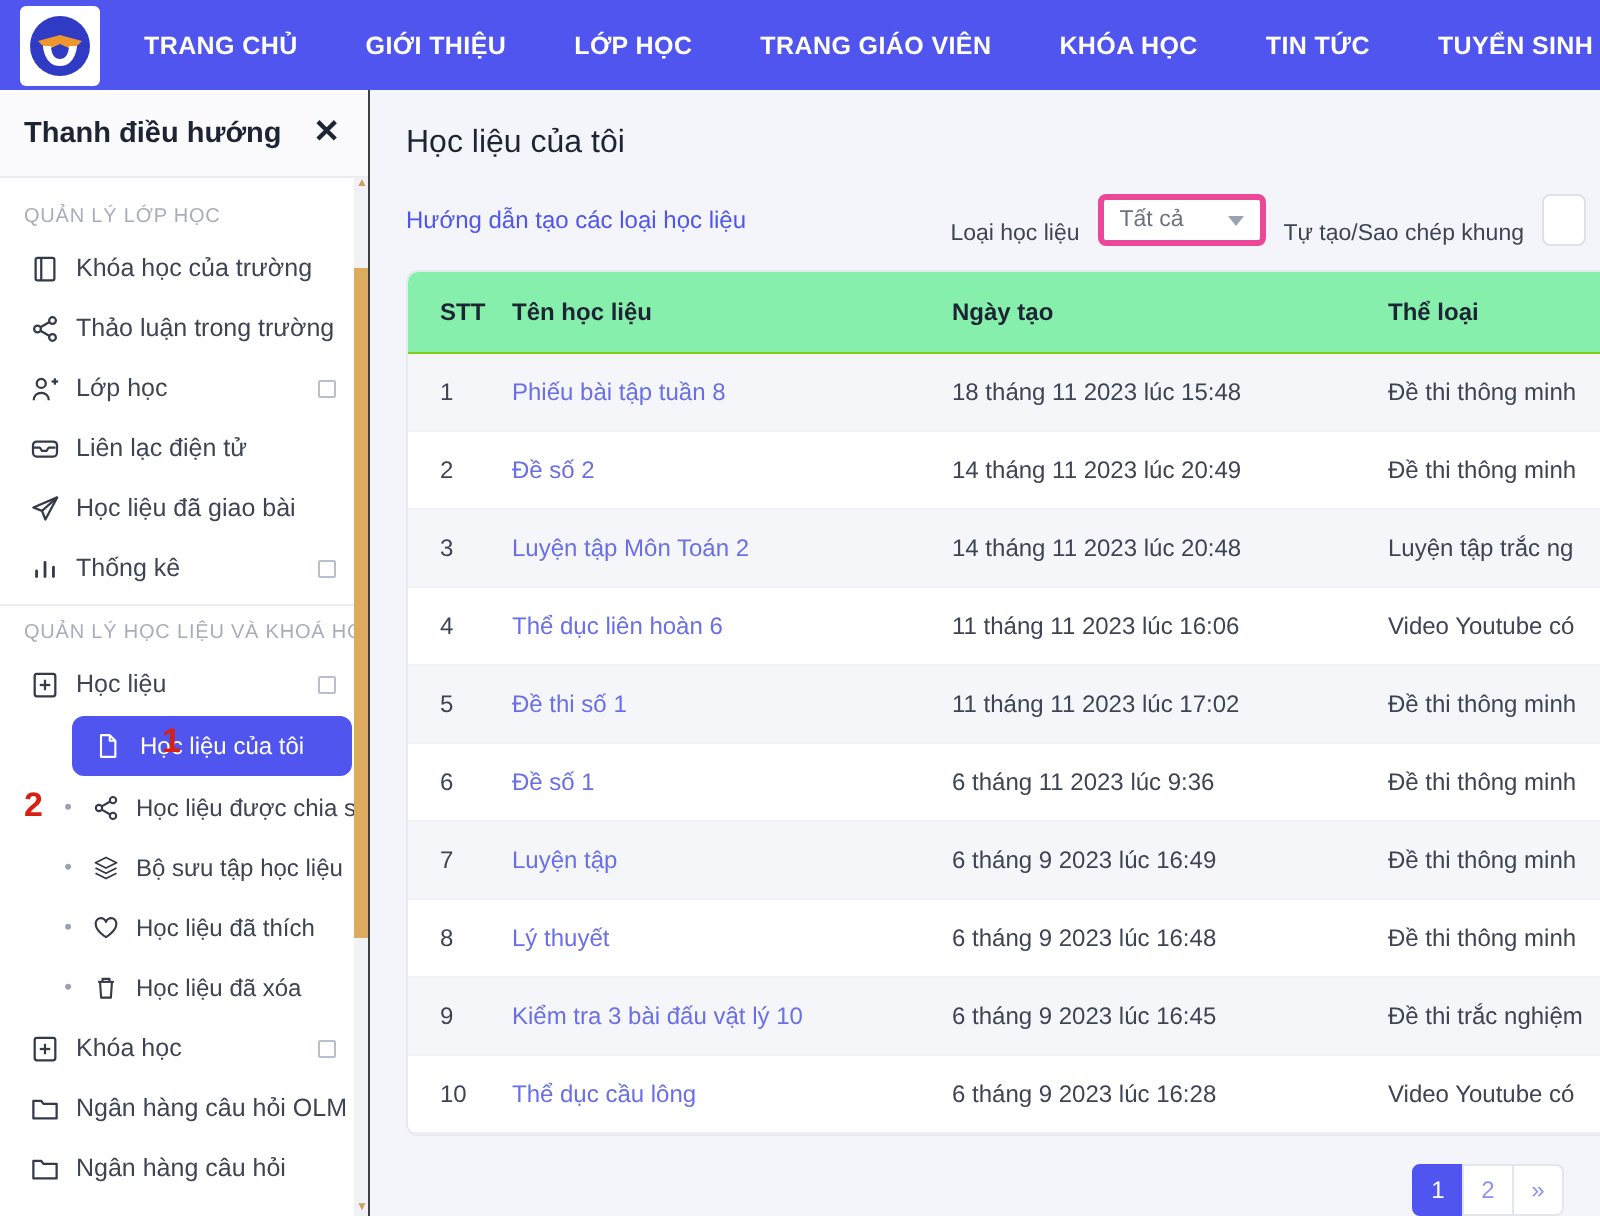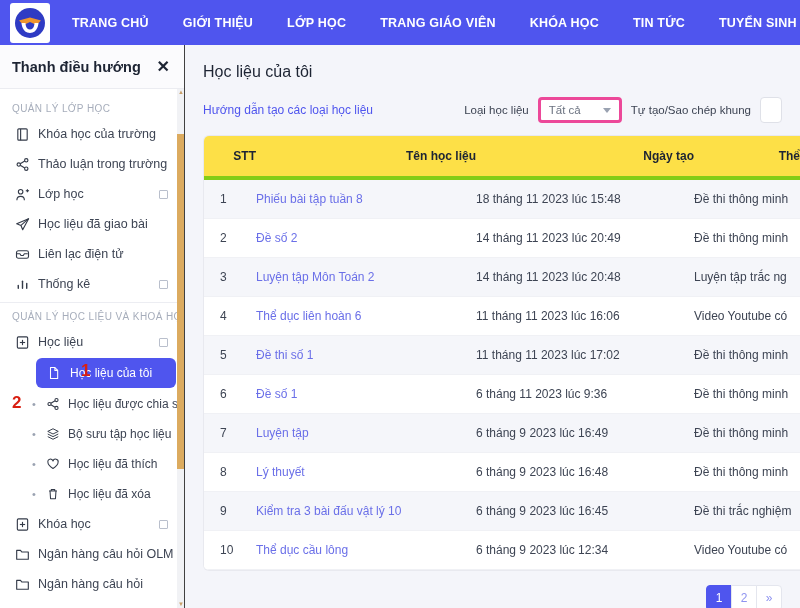--- a/index.html
+++ b/index.html
@@ -218,23 +218,23 @@
   }
   #guide-link {
     font-size: 12px;
     color: #4f55ee;
     cursor: pointer;
     flex: 0 0 auto;
   }
   #filter-right {
     margin-left: auto;
     display: flex;
-    align-items: center;
+    align-items: flex-end;
     gap: 9px;
-    padding-right: 18px;
+    padding-right: 7px;
   }
   .filter-label {
     font-size: 11.5px;
     color: #3d4453;
     white-space: nowrap;
   }
   .select-box {
     border: 3px solid #ec4899;
     background: #ffffff;
     border-radius: 4px;
@@ -268,27 +268,27 @@
   #table-card {
     margin: 0 0 0 18px;
     background: #ffffff;
     border-radius: 6px 0 0 6px;
     overflow: hidden;
     border: 1px solid #e8e9ef;
     border-right: none;
   }
   table { border-collapse: collapse; width: 100%; table-layout: fixed; }
   thead th {
-    text-align: right;
+    text-align: left;
     font-size: 12px;
     font-weight: bold;
     color: #1d2433;
     padding: 13px 0 13px 0;
-    background: #fde047;
-    border-bottom: 4px solid #84cc16;
+    background: #86efac;
+    border-bottom: 1px solid #84cc16;
     white-space: nowrap;
   }
   tbody td {
     font-size: 12px;
     color: #3d4453;
     padding: 12px 0 12px 0;
     border-bottom: 1px solid #f0f1f5;
     white-space: nowrap;
     overflow: hidden;
   }
@@ -411,35 +411,35 @@
               <line x1="13.25" y1="2.3" x2="13.25" y2="5.7"></line>
             </svg>
         </span>
         <span class="lbl">Lớp học</span>
         <span class="expander"></span>
       </div>
 
       <div class="nav-item">
         <span class="ico">
           <svg width="15" height="15" viewBox="0 0 16 16" fill="none" stroke="currentColor" stroke-width="1.2" stroke-linejoin="round">
+              <rect x="1.6" y="4" width="12.8" height="8" rx="2"></rect>
+              <path d="M1.6 7.2h3.6l1.2 1.8h2.4l1.2-1.8h3.6"></path>
+            </svg>
+        </span>
+        <span class="lbl">Liên lạc điện tử</span>
+      </div>
+
+      <div class="nav-item">
+        <span class="ico">
+          <svg width="15" height="15" viewBox="0 0 16 16" fill="none" stroke="currentColor" stroke-width="1.2" stroke-linejoin="round">
               <path d="M14.5 1.8L1.8 7.2l4.6 1.8 1.8 4.6z"></path>
               <line x1="6.4" y1="9" x2="14.5" y2="1.8"></line>
             </svg>
         </span>
         <span class="lbl">Học liệu đã giao bài</span>
-      </div>
-
-      <div class="nav-item">
-        <span class="ico">
-          <svg width="15" height="15" viewBox="0 0 16 16" fill="none" stroke="currentColor" stroke-width="1.2" stroke-linejoin="round">
-              <rect x="1.6" y="4" width="12.8" height="8" rx="2"></rect>
-              <path d="M1.6 7.2h3.6l1.2 1.8h2.4l1.2-1.8h3.6"></path>
-            </svg>
-        </span>
-        <span class="lbl">Liên lạc điện tử</span>
       </div>
 
       <div class="nav-item">
         <span class="ico">
           <svg width="15" height="15" viewBox="0 0 16 16" fill="none" stroke="currentColor" stroke-width="1.5" stroke-linecap="round">
               <line x1="3.5" y1="12" x2="3.5" y2="9"></line>
               <line x1="8" y1="12" x2="8" y2="4.5"></line>
               <line x1="12.5" y1="12" x2="12.5" y2="7"></line>
             </svg>
         </span>
@@ -640,21 +640,21 @@
             </tr>
             <tr>
               <td class="col-stt cell-num">9</td>
               <td class="col-name"><span class="cell-link">Kiểm tra 3 bài đấu vật lý 10</span></td>
               <td class="col-date">6 tháng 9 2023 lúc 16:45</td>
               <td class="col-type">Đề thi trắc nghiệm</td>
             </tr>
             <tr>
               <td class="col-stt cell-num">10</td>
               <td class="col-name"><span class="cell-link">Thể dục cầu lông</span></td>
-              <td class="col-date">6 tháng 9 2023 lúc 12:34</td>
+              <td class="col-date">6 tháng 9 2023 lúc 16:28</td>
               <td class="col-type">Video Youtube có</td>
             </tr>
           </tbody>
       </table>
     </div>
 
     <div id="pagination">
       <div class="page-btn current">1</div>
       <div class="page-btn">2</div>
       <div class="page-btn">»</div>

